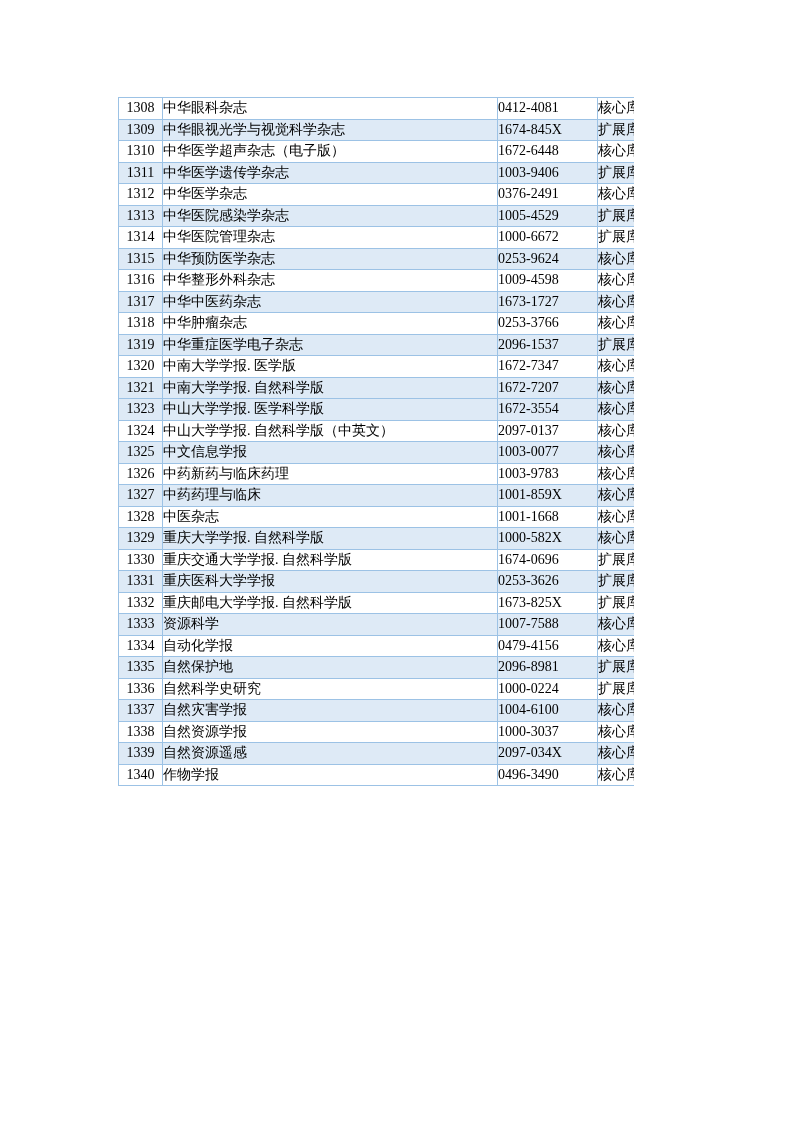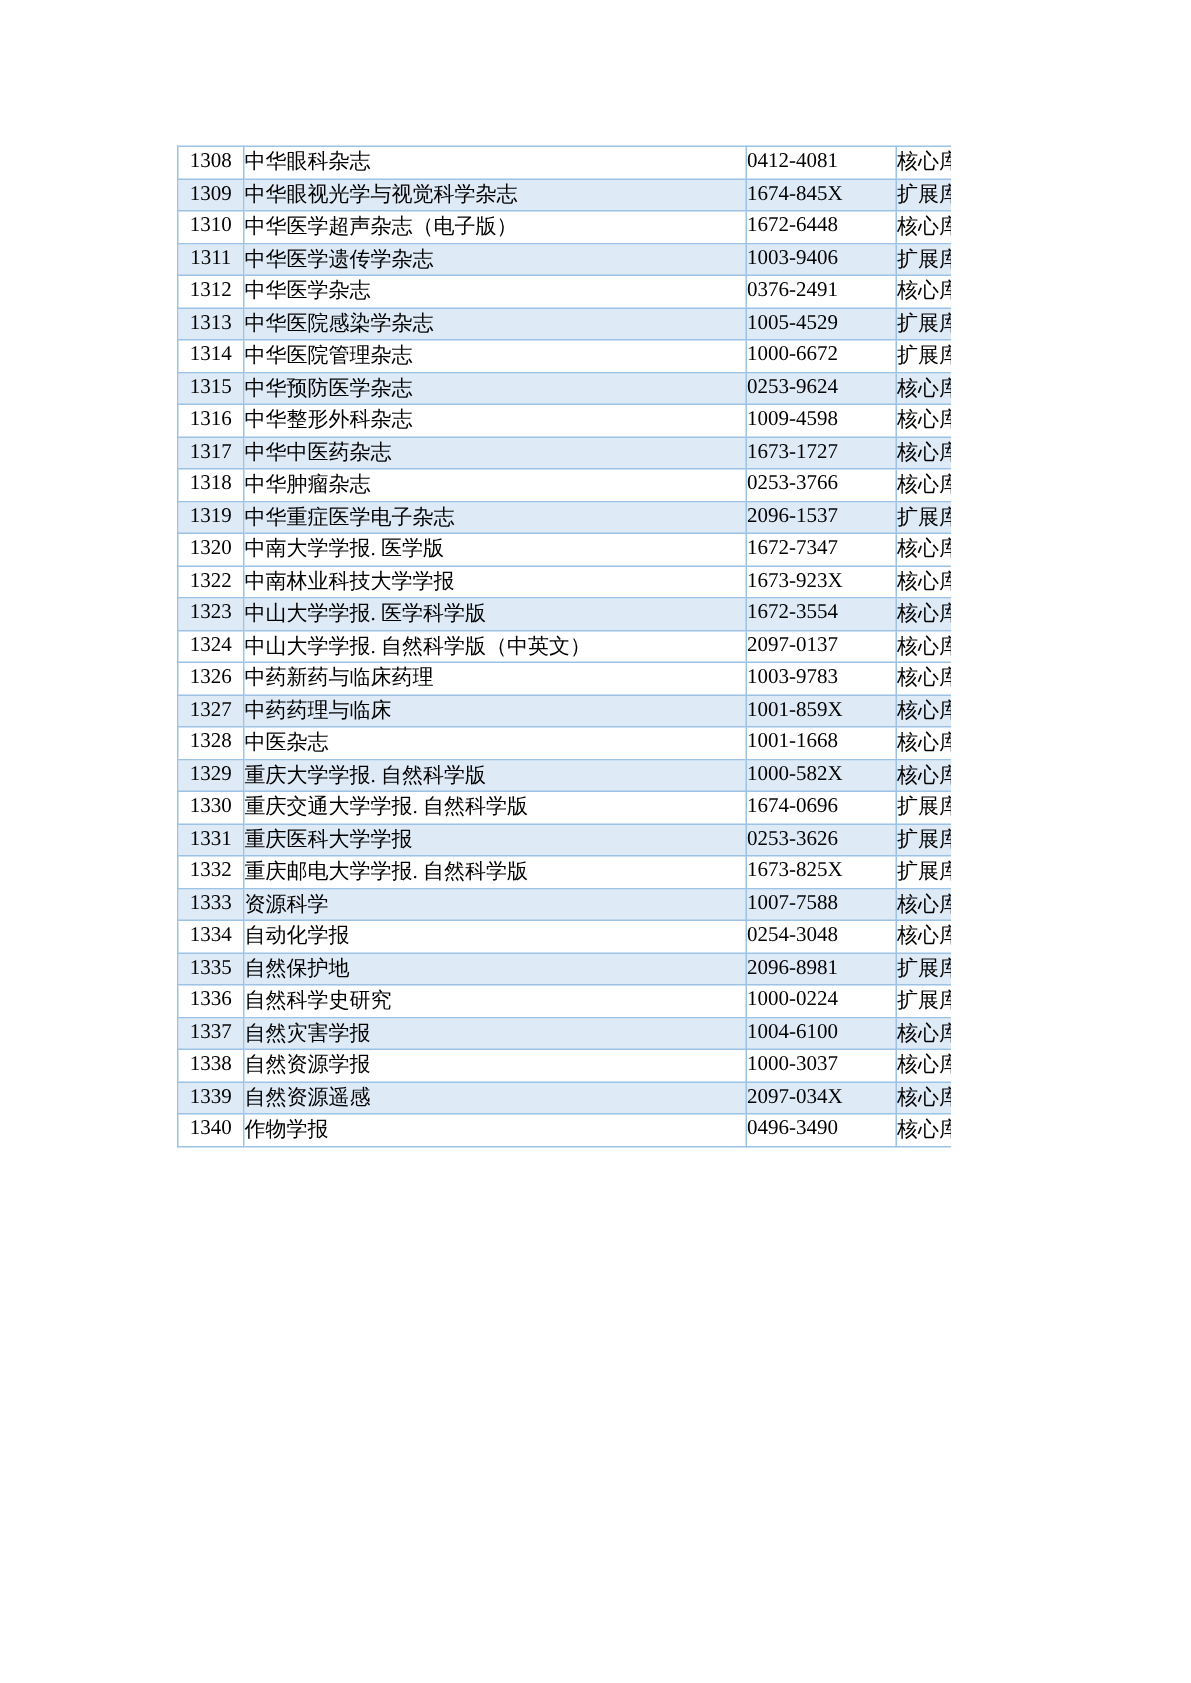--- a/index.html
+++ b/index.html
@@ -122,38 +122,44 @@
           <td class="col-title">中华重症医学电子杂志</td>
           <td class="col-issn">2096-1537</td>
           <td class="col-cat">扩展库</td>
         </tr>
         <tr>
           <td class="col-no">1320</td>
           <td class="col-title">中南大学学报. 医学版</td>
           <td class="col-issn">1672-7347</td>
           <td class="col-cat">核心库</td>
         </tr>
-        <tr>
-          <td class="col-no">1322</td>
-          <td class="col-title">中南林业科技大学学报</td>
-          <td class="col-issn">1673-923X</td>
+        <tr class="striped">
+          <td class="col-no">1321</td>
+          <td class="col-title">中南大学学报. 自然科学版</td>
+          <td class="col-issn">1672-7207</td>
           <td class="col-cat">核心库</td>
         </tr>
         <tr class="striped">
           <td class="col-no">1323</td>
           <td class="col-title">中山大学学报. 医学科学版</td>
           <td class="col-issn">1672-3554</td>
           <td class="col-cat">核心库</td>
         </tr>
         <tr>
           <td class="col-no">1324</td>
           <td class="col-title">中山大学学报. 自然科学版（中英文）</td>
           <td class="col-issn">2097-0137</td>
           <td class="col-cat">核心库</td>
         </tr>
+        <tr class="striped">
+          <td class="col-no">1325</td>
+          <td class="col-title">中文信息学报</td>
+          <td class="col-issn">1003-0077</td>
+          <td class="col-cat">核心库</td>
+        </tr>
         <tr>
           <td class="col-no">1326</td>
           <td class="col-title">中药新药与临床药理</td>
           <td class="col-issn">1003-9783</td>
           <td class="col-cat">核心库</td>
         </tr>
         <tr class="striped">
           <td class="col-no">1327</td>
           <td class="col-title">中药药理与临床</td>
           <td class="col-issn">1001-859X</td>
@@ -191,21 +197,21 @@
         </tr>
         <tr class="striped">
           <td class="col-no">1333</td>
           <td class="col-title">资源科学</td>
           <td class="col-issn">1007-7588</td>
           <td class="col-cat">核心库</td>
         </tr>
         <tr>
           <td class="col-no">1334</td>
           <td class="col-title">自动化学报</td>
-          <td class="col-issn">0254-3048</td>
+          <td class="col-issn">0479-4156</td>
           <td class="col-cat">核心库</td>
         </tr>
         <tr class="striped">
           <td class="col-no">1335</td>
           <td class="col-title">自然保护地</td>
           <td class="col-issn">2096-8981</td>
           <td class="col-cat">扩展库</td>
         </tr>
         <tr>
           <td class="col-no">1336</td>

